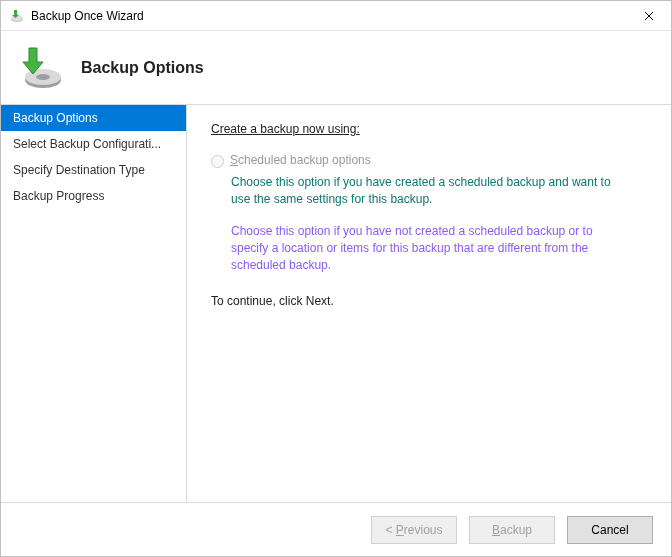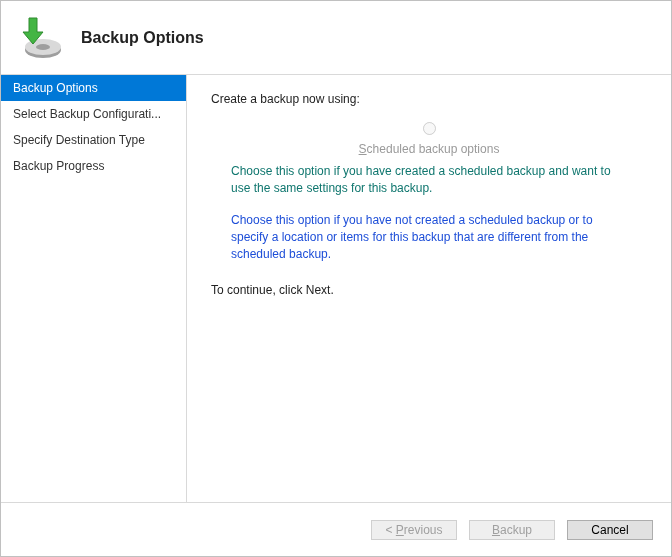--- a/index.html
+++ b/index.html
@@ -83,56 +83,56 @@
     color: #fff;
   }
 
   .content {
     flex: 1;
     padding: 16px 24px;
     font-size: 12px;
     color: #222;
     line-height: 1.45;
   }
-  .content .prompt { margin-bottom: 14px; }
+  .content .prompt { margin-bottom: 14px; text-decoration: underline; }
   .content .option {
     display: block;
     margin-bottom: 6px;
   }
   .content .radio-row {
     display: flex;
     align-items: center;
     gap: 6px;
   }
-  .content .radio-row.disabled { color: #9a9a9a; flex-direction: column; }
+  .content .radio-row.disabled { color: #9a9a9a; }
   .content .radio-row .u { text-decoration: underline; }
   .content input[type=radio] {
     width: 13px; height: 13px; margin: 0;
   }
   .content .desc {
     margin: 4px 0 14px 20px;
-    color: #1d4ed8;
+    color: #8b5cf6;
     max-width: 380px;
   }
   .content .desc.disabled { color: #0f766e; }
   .content .continue { margin-top: 18px; }
 
   .footer {
     height: 54px;
     border-top: 1px solid #d9d9d9;
     display: flex;
     align-items: center;
     justify-content: flex-end;
     gap: 12px;
     padding: 0 18px;
     background: #fff;
   }
   .footer button {
     min-width: 86px;
-    height: 20px;
+    height: 28px;
     font-family: inherit;
     font-size: 12px;
     background: #e1e1e1;
     border: 1px solid #adadad;
     color: #000;
     cursor: pointer;
     padding: 0 10px;
   }
   .footer button:disabled {
     color: #a0a0a0;
@@ -144,20 +144,35 @@
     outline: 2px solid #d40000;
     outline-offset: 2px;
   }
   .footer button .u { text-decoration: underline; }
 </style>
 </head>
 <body>
 
 <div class="window">
 
+  <div class="titlebar">
+    <span class="title-icon">
+      <svg viewBox="0 0 16 16" width="16" height="16">
+        <ellipse cx="8" cy="11" rx="6" ry="3" fill="#bdbdbd"></ellipse>
+        <ellipse cx="8" cy="10" rx="6" ry="3" fill="#e0e0e0"></ellipse>
+        <path d="M5 2 L5 7 L3 7 L6.5 10 L10 7 L8 7 L8 2 Z" fill="#3da83d"></path>
+      </svg>
+    </span>
+    <span class="title">Backup Once Wizard</span>
+    <div class="close">
+      <svg viewBox="0 0 10 10" width="10" height="10">
+        <path d="M1 1 L9 9 M9 1 L1 9" stroke="currentColor" stroke-width="1"></path>
+      </svg>
+    </div>
+  </div>
 
   <div class="header">
     <span class="big-icon">
       <svg viewBox="0 0 48 48" width="48" height="48">
         <ellipse cx="26" cy="36" rx="18" ry="8" fill="#9e9e9e"></ellipse>
         <ellipse cx="26" cy="33" rx="18" ry="8" fill="#d9d9d9"></ellipse>
         <ellipse cx="26" cy="33" rx="7" ry="3" fill="#9e9e9e"></ellipse>
         <path d="M12 4 L12 18 L6 18 L16 30 L26 18 L20 18 L20 4 Z" fill="#43b543" stroke="#2e8b2e" stroke-width="1"></path>
       </svg>
     </span>

